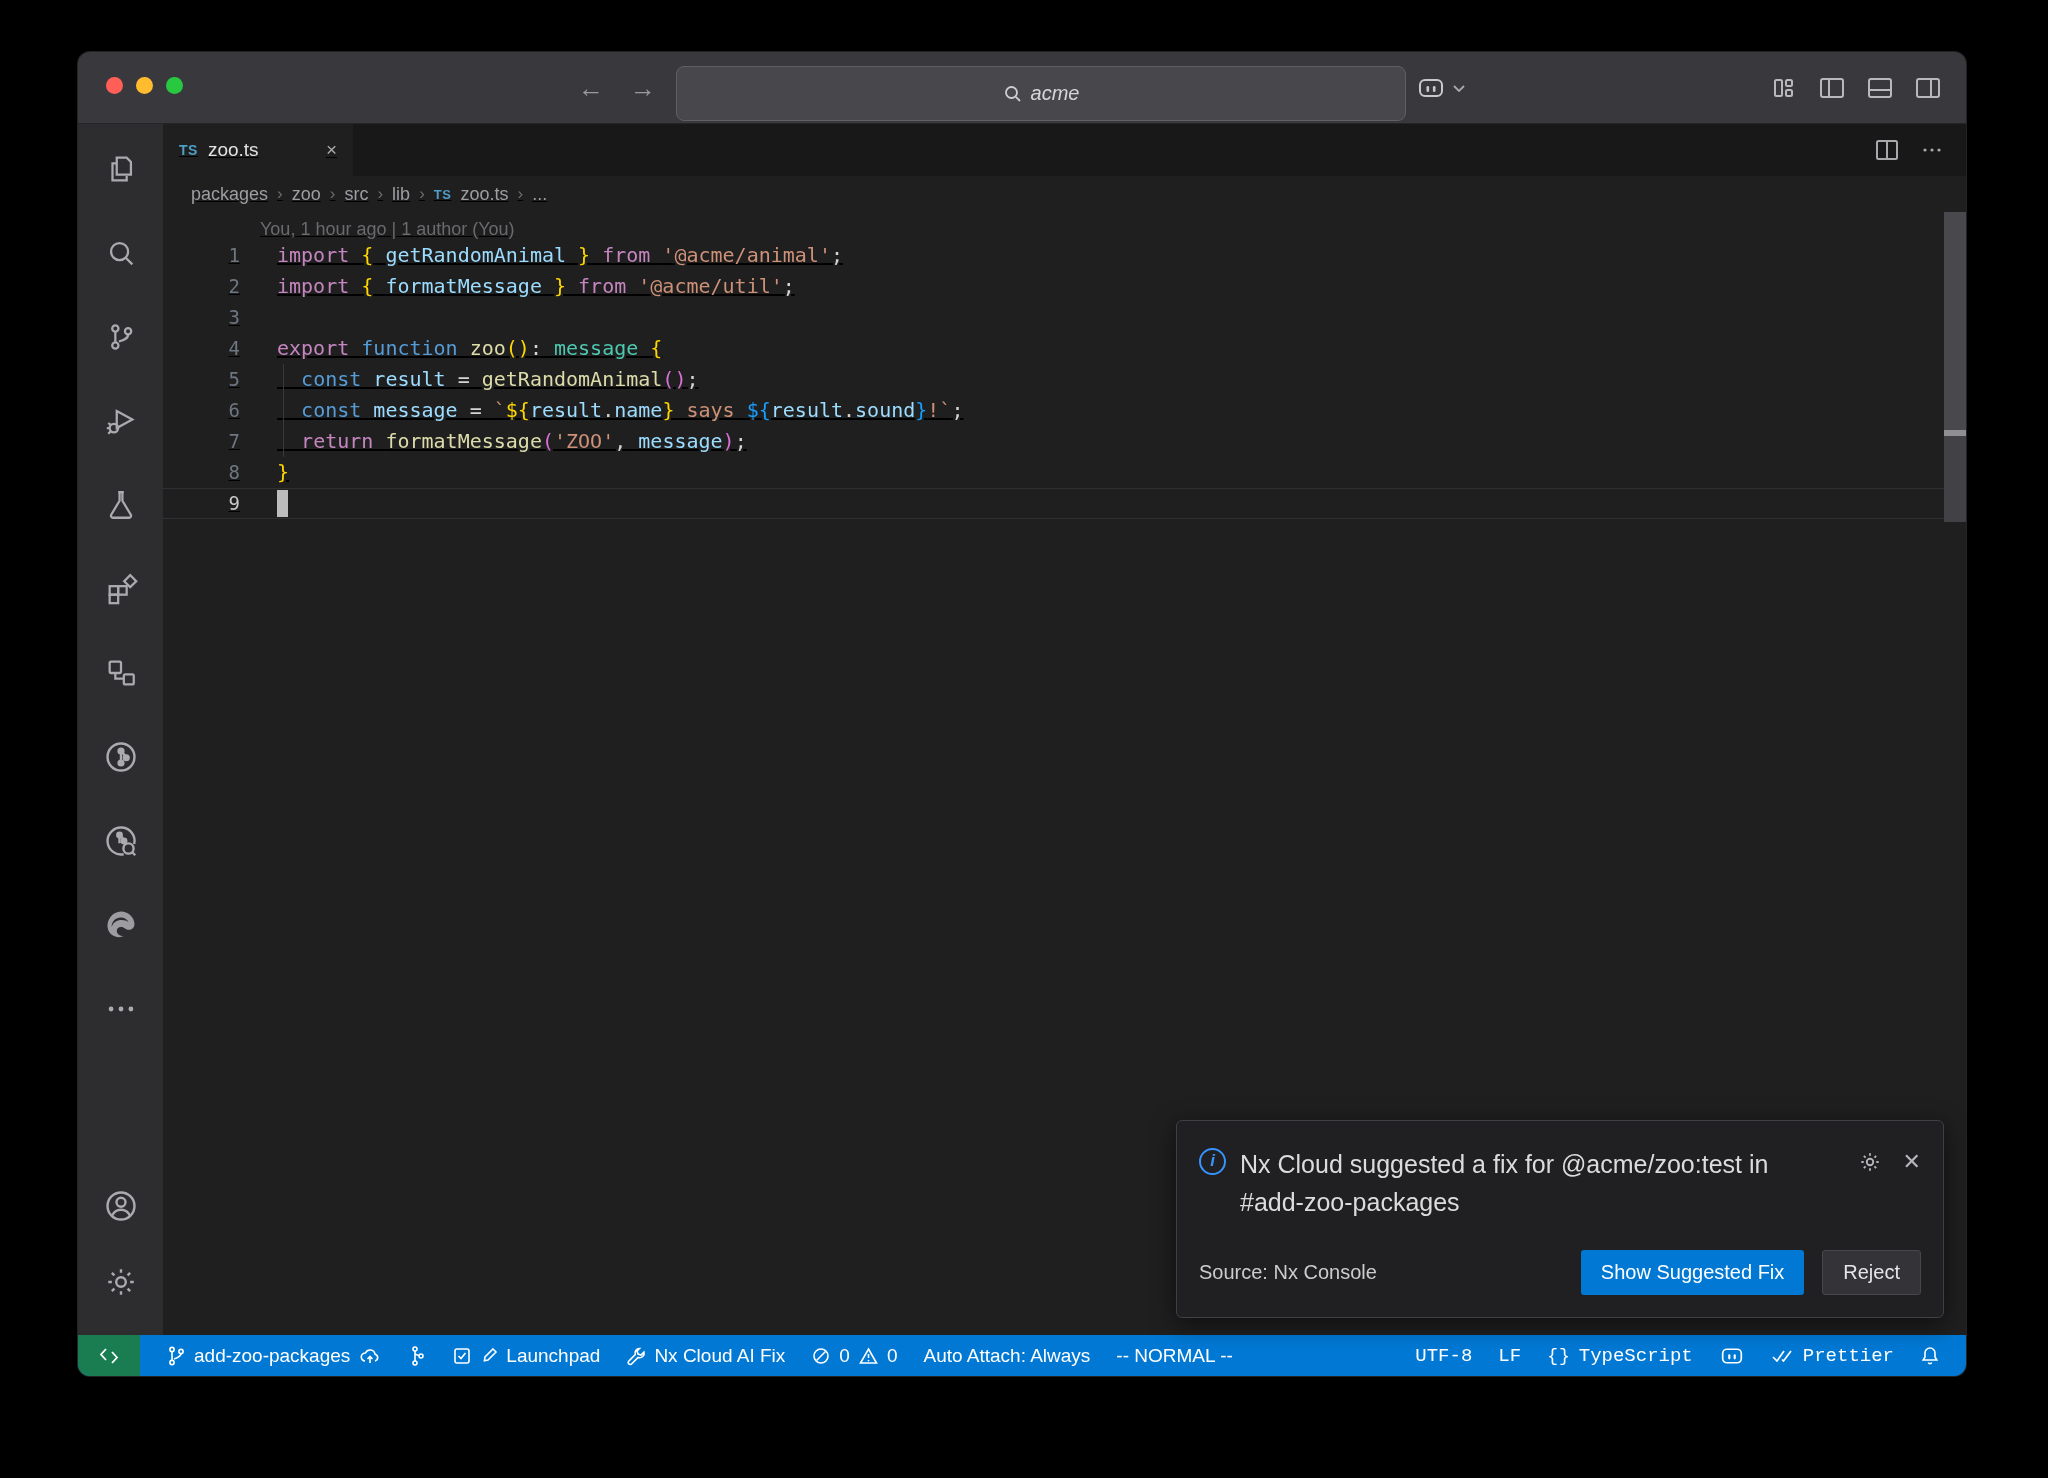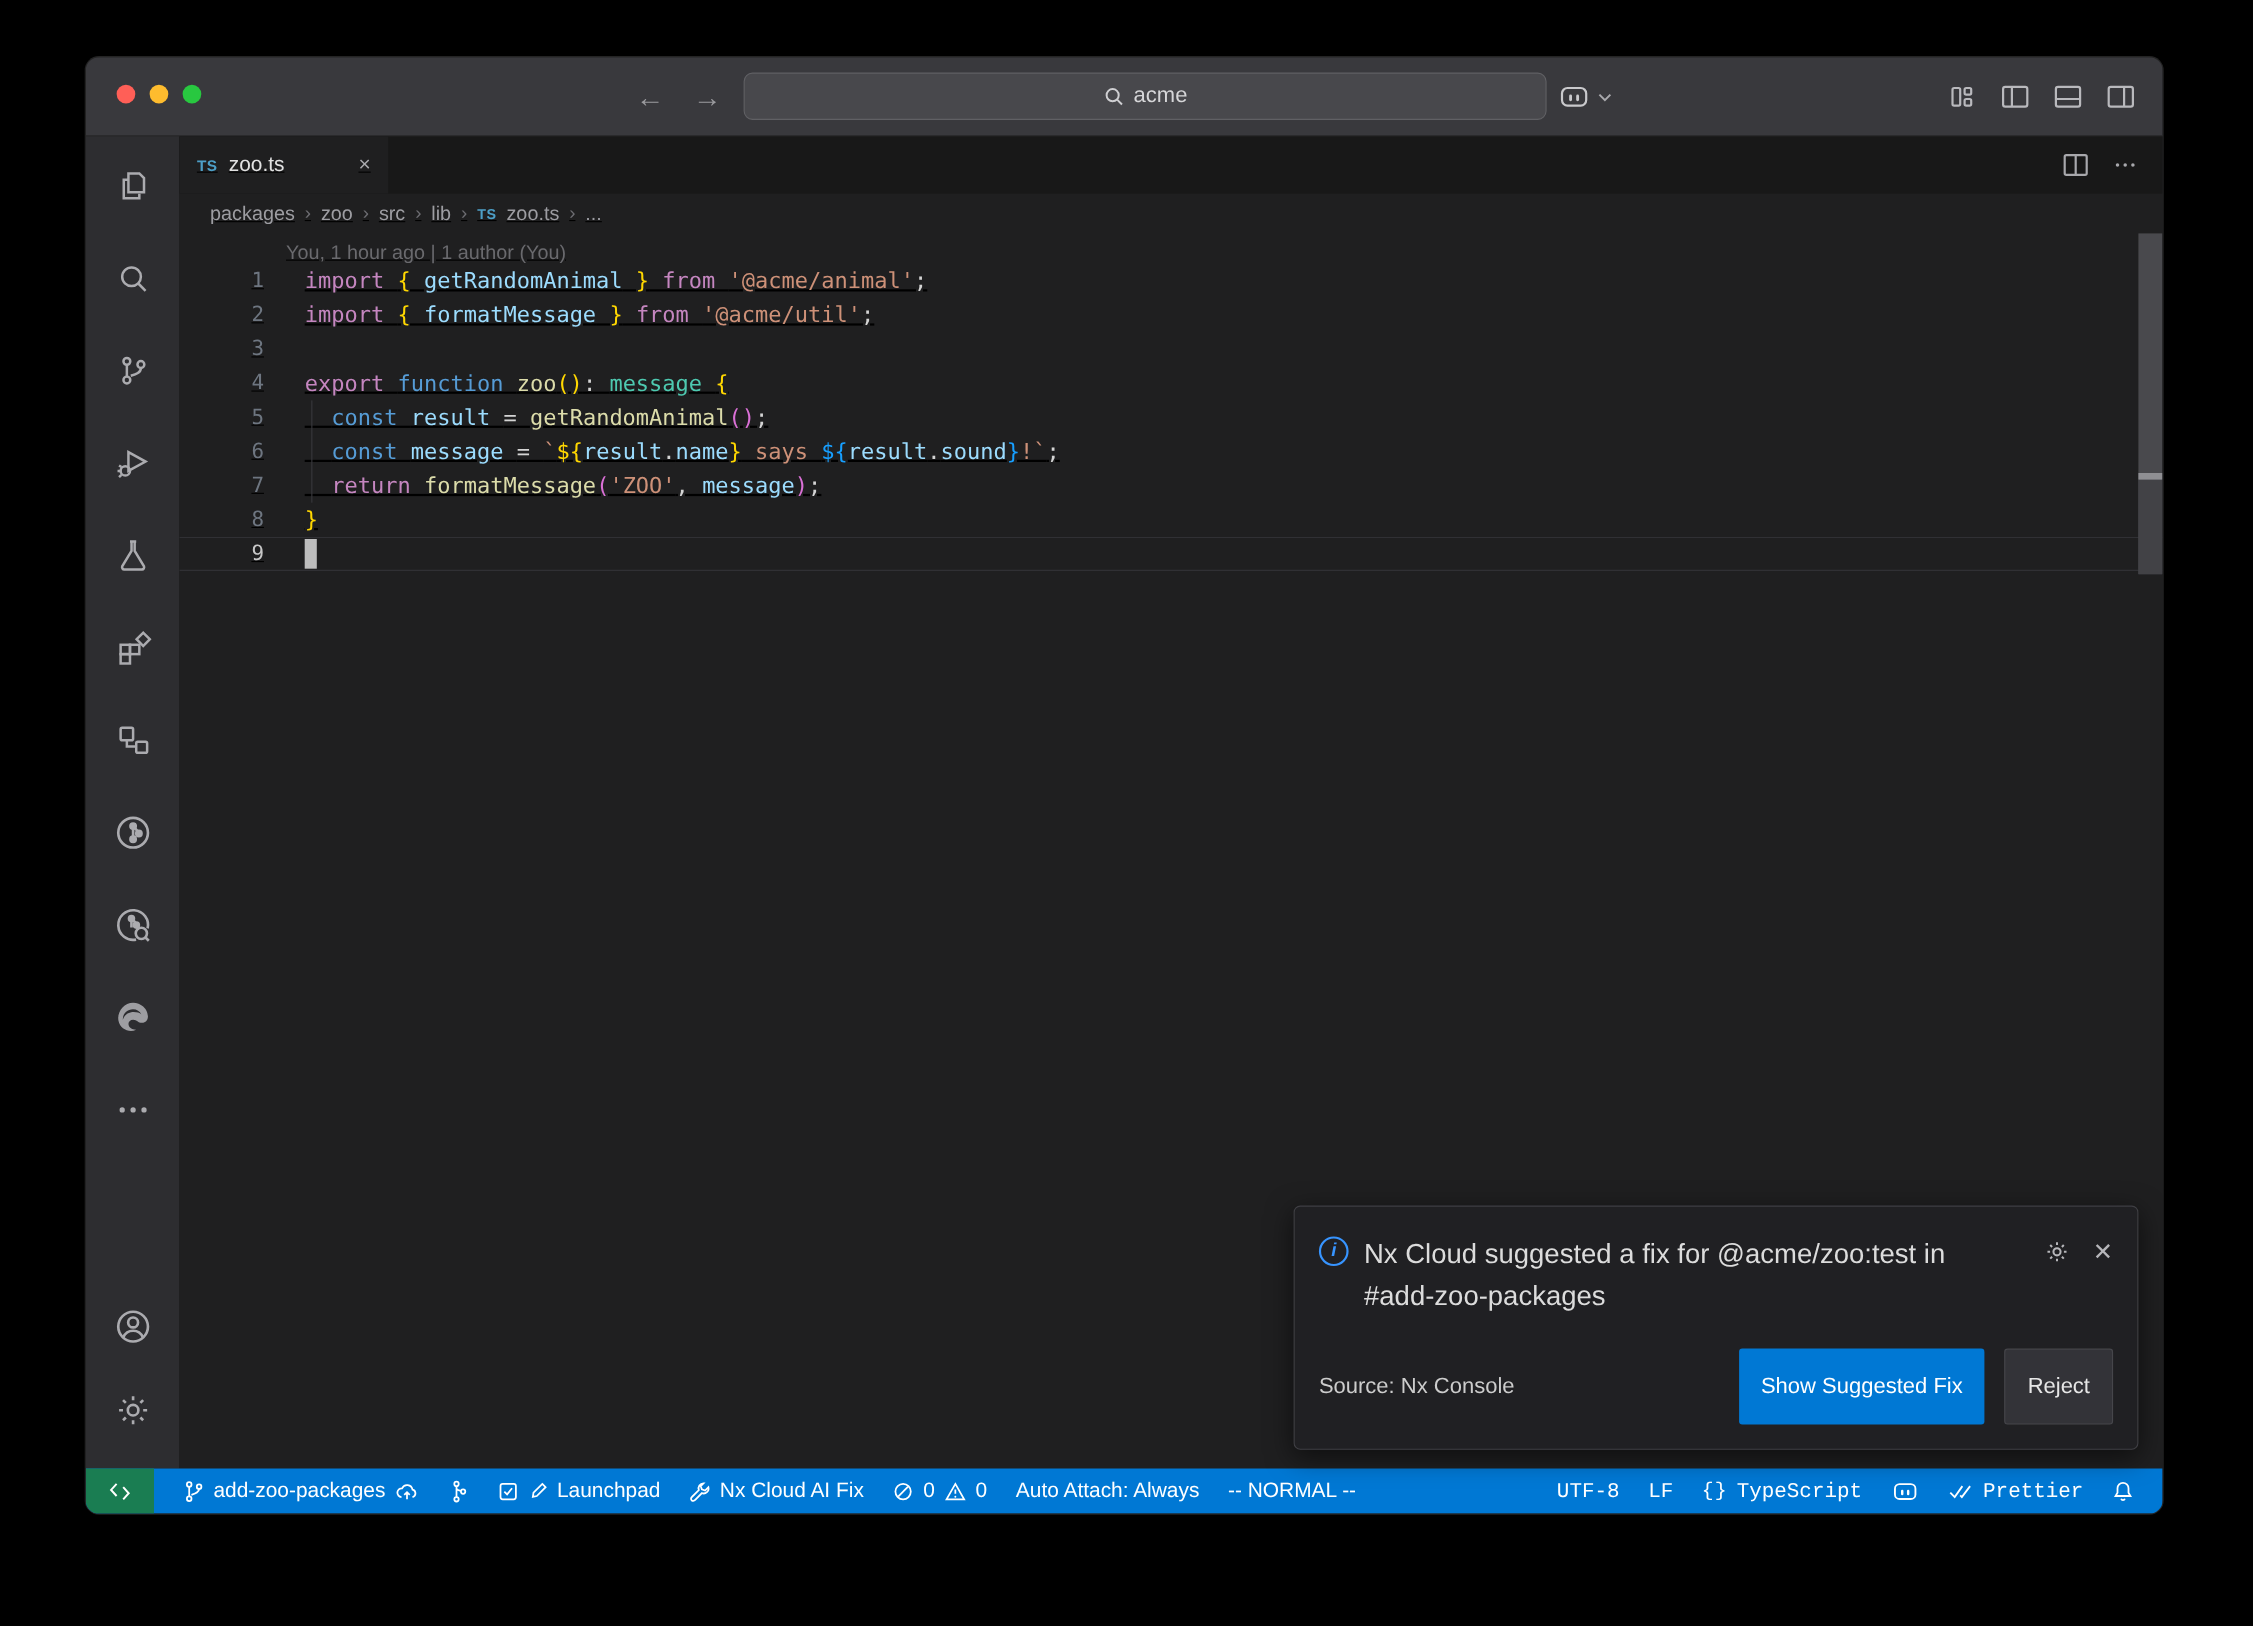--- a/index.html
+++ b/index.html
@@ -12,24 +12,24 @@
     display:flex; flex-direction:column; }
 
   
   .titlebar { position:relative; height:72px; flex:0 0 72px; background:#39393d;
     border-bottom:1px solid #242426; }
   .traffic { position:absolute; left:28px; top:25px; display:flex; gap:13px; }
   .traffic span { width:17px; height:17px; border-radius:50%; display:block; }
   .tl-close{background:#ff5f57}.tl-min{background:#febc2e}.tl-max{background:#28c840}
   .nav-arrows { position:absolute; left:500px; top:0; height:72px; display:flex; align-items:center; gap:26px;
     color:#9b9b9f; font-size:26px; }
-  .searchbox { position:absolute; left:598px; top:14px; width:730px; height:43px;
+  .searchbox { position:absolute; left:598px; top:14px; width:730px; height:55px;
     background:#48484c; border:1px solid #606064; border-radius:8px;
     display:flex; align-items:center; justify-content:center; gap:8px;
-    color:#d6d6d8; font-size:20px; }
+    color:#d6d6d8; font-size:20px;font-style:italic; }
   .tb-copilot { position:absolute; left:1338px; top:0; height:72px; display:flex; align-items:center; gap:6px; color:#c9c9cc; }
   .tb-right { position:absolute; right:24px; top:0; height:72px; display:flex; align-items:center; gap:20px; color:#b9b9bd; }
   .tb-right svg { display:block; }
 
   
   .main { flex:1; display:flex; min-height:0;text-decoration:underline; }
   .activitybar { width:85px; flex:0 0 85px; background:#2d2d30; display:flex; flex-direction:column; align-items:center;
     padding-top:14px; }
   .ab-icon { width:62px; height:62px; display:flex; align-items:center; justify-content:center; color:#ababaf;
     margin-bottom:22px; }
@@ -79,21 +79,21 @@
     border:1px solid #3f3f44; border-radius:6px; box-shadow:0 6px 24px rgba(0,0,0,.55); z-index:5; }
   .toast-row1 { display:flex; padding:24px 22px 10px 22px; }
   .info-icon { width:27px; height:27px; border:2px solid #3794ff; border-radius:50%; color:#3794ff;
     font-size:17px; font-style:italic; font-weight:bold; display:flex; align-items:center; justify-content:center;
     flex:0 0 27px; margin-top:3px; }
   .toast-msg { color:#dcdcdc; font-size:25px; line-height:1.55; padding:0 14px; width:618px; }
   .toast-actions { margin-left:auto; display:flex; gap:20px; color:#b6b6ba; align-items:flex-start; padding-top:4px; }
   .toast-row2 { display:flex; align-items:center; padding:18px 22px 22px 22px; }
   .toast-source { color:#cccccc; font-size:20px; }
   .toast-buttons { margin-left:auto; display:flex; gap:18px; }
-  .btn { font-size:20px; padding:22px 20px; border-radius:3px; border:none; font-family:inherit; }
+  .btn { font-size:20px; padding:10px 20px; border-radius:3px; border:none; font-family:inherit; }
   .btn-primary { background:#0078d4; color:#fff; }
   .btn-secondary { background:#333338; color:#e6e6e6; border:1px solid #46464b; }
 
   
   .statusbar { height:41px; flex:0 0 41px; background:#0078d4; display:flex; align-items:center; color:#fff; font-size:19px; }
   .sb-remote { width:62px; height:41px; background:#1a7d52; display:flex; align-items:center; justify-content:center; flex:0 0 62px; }
   .sb-item { display:flex; align-items:center; gap:8px; margin-left:26px; white-space:nowrap; }
   .sb-right { margin-left:auto; display:flex; align-items:center;font-family:Liberation Mono, monospace; }
   .sb-right .sb-item { margin-left:0; margin-right:26px; }
   .sb-item svg { display:block; }

